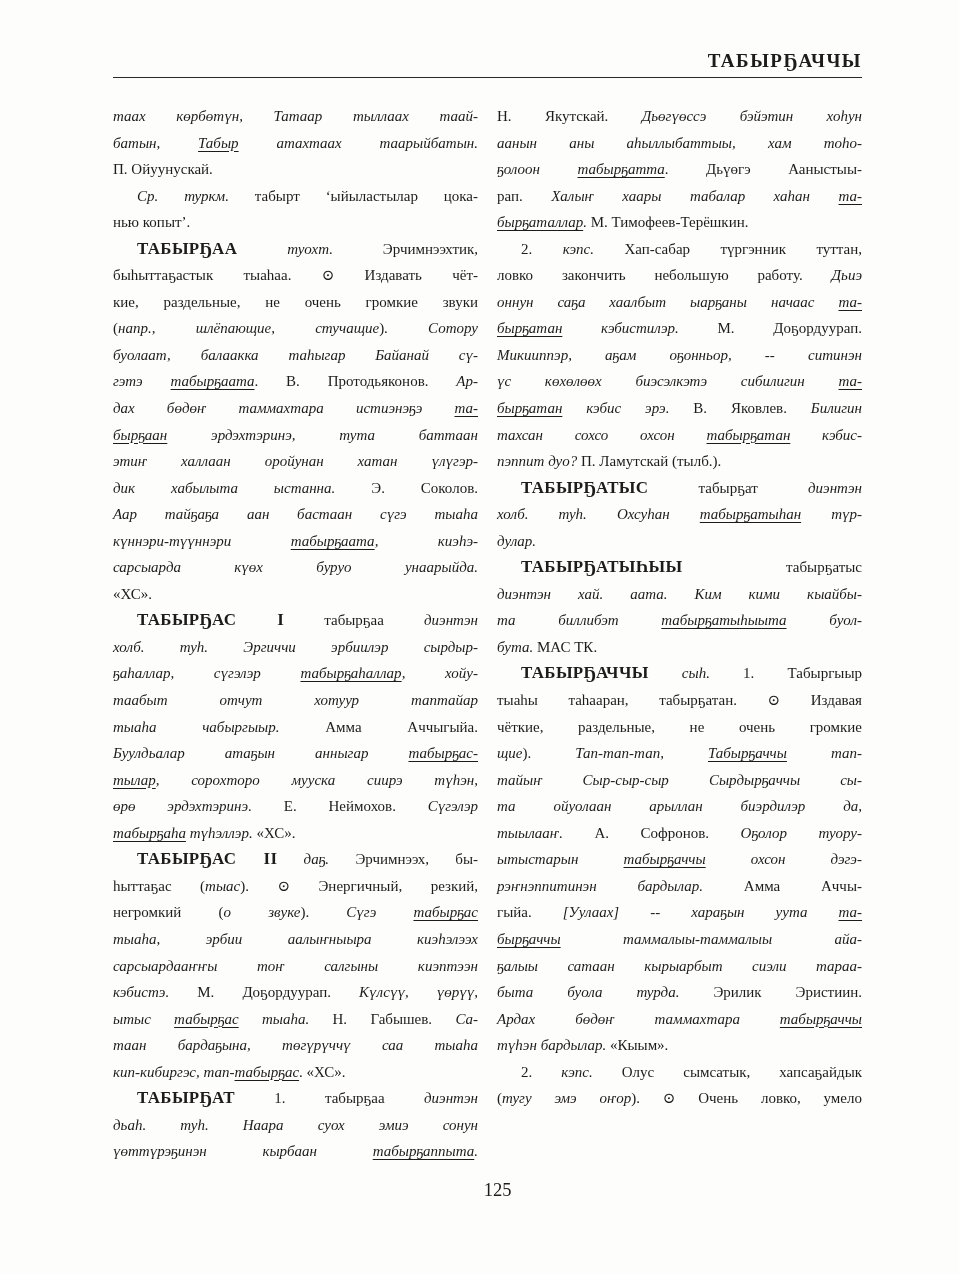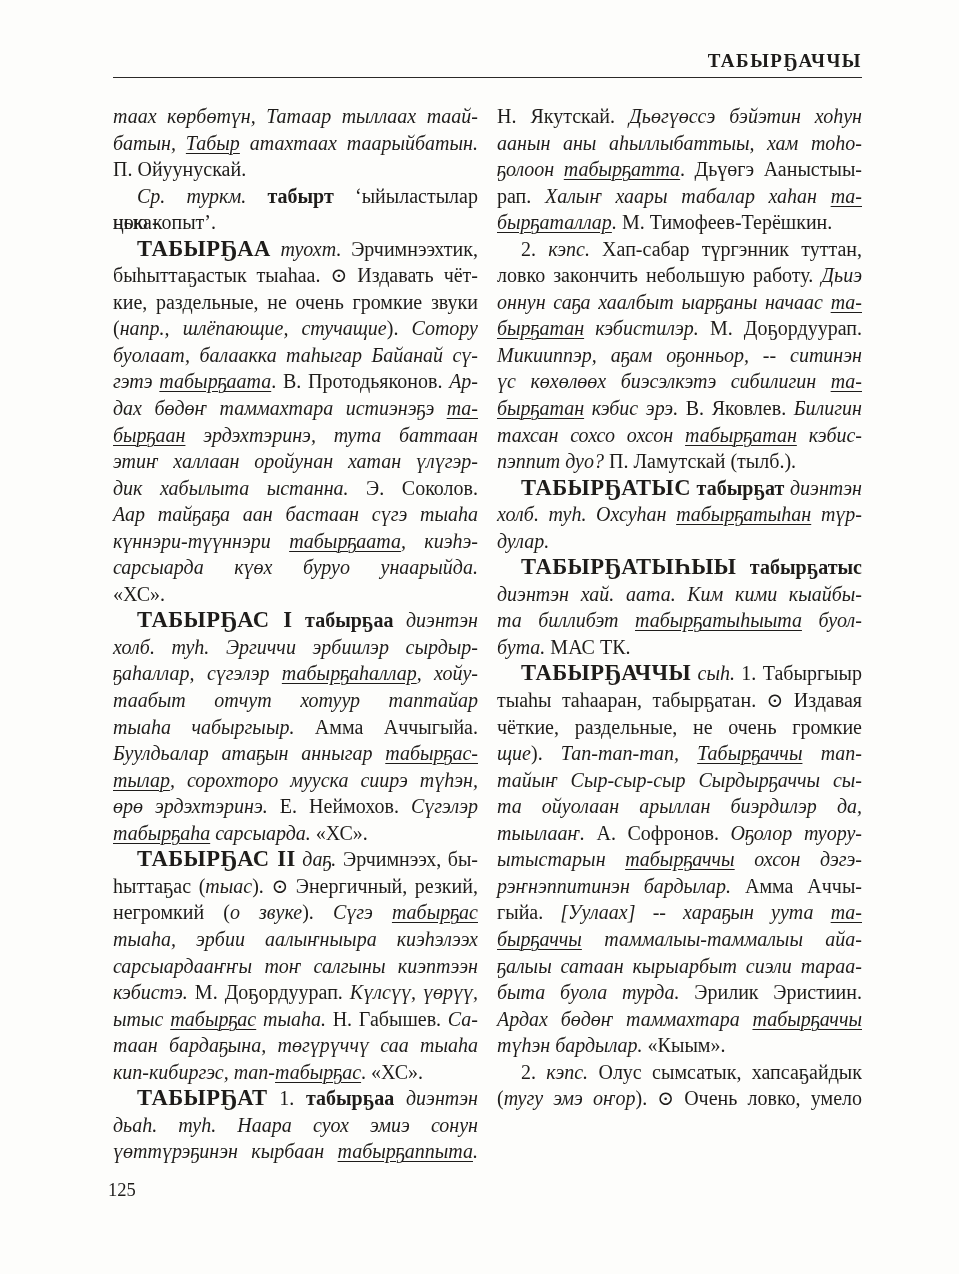--- a/index.html
+++ b/index.html
@@ -13,35 +13,35 @@
   .hdr{position:absolute;left:113px;top:50px;width:749px;}
   .hdr-title{
     text-align:right;font-weight:700;font-size:19px;
     letter-spacing:1.5px;line-height:22px;
   }
   .rule{border-bottom:1.8px solid #2b2927;margin-top:5px;}
   .cols{
     position:absolute;left:113px;top:103px;width:749px;
     display:flex;gap:19px;
   }
-  .col{width:365px;font-size:20px;}
+  .col{width:365px;font-size:15px;}
   .ln{
     line-height:26.55px;height:26.55px;
     text-align:justify;text-align-last:justify;
     white-space:normal;
   }
   .ln.nj{text-align-last:auto;}
   .ln.in{text-indent:24px;}
   .it{font-style:italic;}
-  .bd{font-weight:700;}
+  .bd{font-weight:400;}
   .un{text-decoration:underline;text-underline-offset:3px;text-decoration-thickness:1px;}
   .hw{font-weight:700;font-size:1.13em;letter-spacing:.02em;}
   .pageno{
-    position:absolute;left:108px;top:1178px;width:749px;
-    text-align:left;font-size:18.5px;line-height:24px;
+    position:absolute;left:123px;top:1178px;width:749px;
+    text-align:center;font-size:18.5px;line-height:24px;
   }
 </style>
 </head>
 <body>
 
 <div class="page">
   <header class="hdr">
     <div class="hdr-title">ТАБЫРҔАЧЧЫ</div>
     <div class="rule"></div>
   </header>
@@ -67,21 +67,21 @@
         <div class="ln"><span class="it">сарсыарда күөх буруо унаарыйда.</span></div>
         <div class="ln nj"><span>«ХС».</span></div>
         <div class="ln in"><span class="hw">ТАБЫРҔАС I</span><span> </span><span class="bd">табырҕаа</span><span class="it"> диэнтэн</span></div>
         <div class="ln"><span class="it">холб. туһ. Эргиччи эрбиилэр сырдыр-</span></div>
         <div class="ln"><span class="it">ҕаһаллар, сүгэлэр </span><span class="it un">табырҕаһаллар</span><span class="it">, хойу-</span></div>
         <div class="ln"><span class="it">таабыт отчут хотуур таптайар</span></div>
         <div class="ln"><span class="it">тыаһа чабыргыыр. </span><span>Амма Аччыгыйа.</span></div>
         <div class="ln"><span class="it">Буулдьалар атаҕын анныгар </span><span class="it un">табырҕас-</span></div>
         <div class="ln"><span class="it un">тылар</span><span class="it">, сорохторо мууска сиирэ түһэн,</span></div>
         <div class="ln"><span class="it">өрө эрдэхтэринэ. </span><span>Е. Неймохов. </span><span class="it">Сүгэлэр</span></div>
-        <div class="ln nj"><span class="it un">табырҕаһа</span><span class="it"> сарсыарда. </span><span>«ХС».</span></div>
+        <div class="ln nj"><span class="it un">табырҕаһа</span><span class="it"> түһэллэр. </span><span>«ХС».</span></div>
         <div class="ln in"><span class="hw">ТАБЫРҔАС II</span><span> </span><span class="it">даҕ.</span><span> Эрчимнээх, бы-</span></div>
         <div class="ln"><span>һыттаҕас (</span><span class="it">тыас</span><span>). ⊙ Энергичный, резкий,</span></div>
         <div class="ln"><span>негромкий (</span><span class="it">о звуке</span><span>). </span><span class="it">Сүгэ </span><span class="it un">табырҕас</span></div>
         <div class="ln"><span class="it">тыаһа, эрбии аалыҥныыра киэһэлээх</span></div>
         <div class="ln"><span class="it">сарсыардааҥҥы тоҥ салгыны киэптээн</span></div>
         <div class="ln"><span class="it">кэбистэ. </span><span>М. Доҕордуурап. </span><span class="it">Күлсүү, үөрүү,</span></div>
         <div class="ln"><span class="it">ытыс </span><span class="it un">табырҕас</span><span class="it"> тыаһа. </span><span>Н. Габышев. </span><span class="it">Са-</span></div>
         <div class="ln"><span class="it">таан бардаҕына, төгүрүччү саа тыаһа</span></div>
         <div class="ln nj"><span class="it">кип-кибиргэс, тап-</span><span class="it un">табырҕас</span><span>. «ХС».</span></div>
         <div class="ln in"><span class="hw">ТАБЫРҔАТ</span><span> 1. </span><span class="bd">табырҕаа</span><span class="it"> диэнтэн</span></div>

